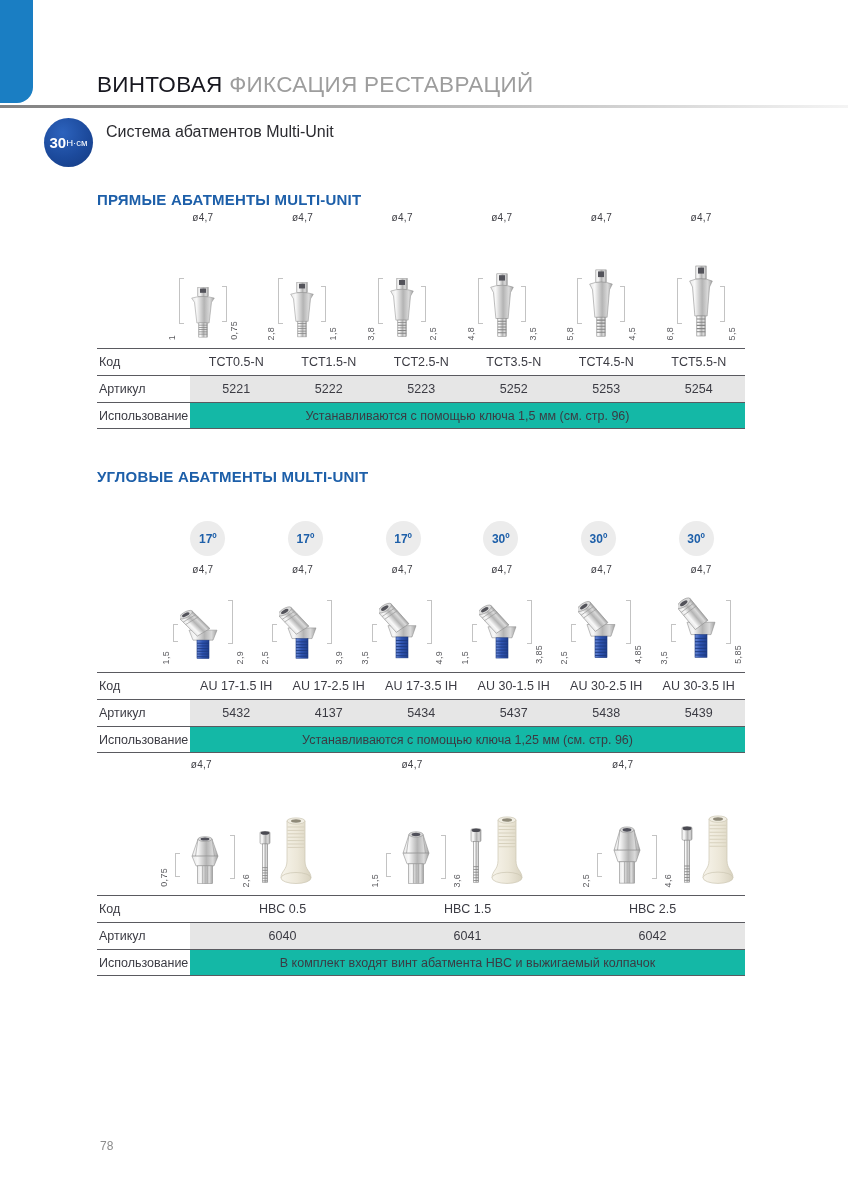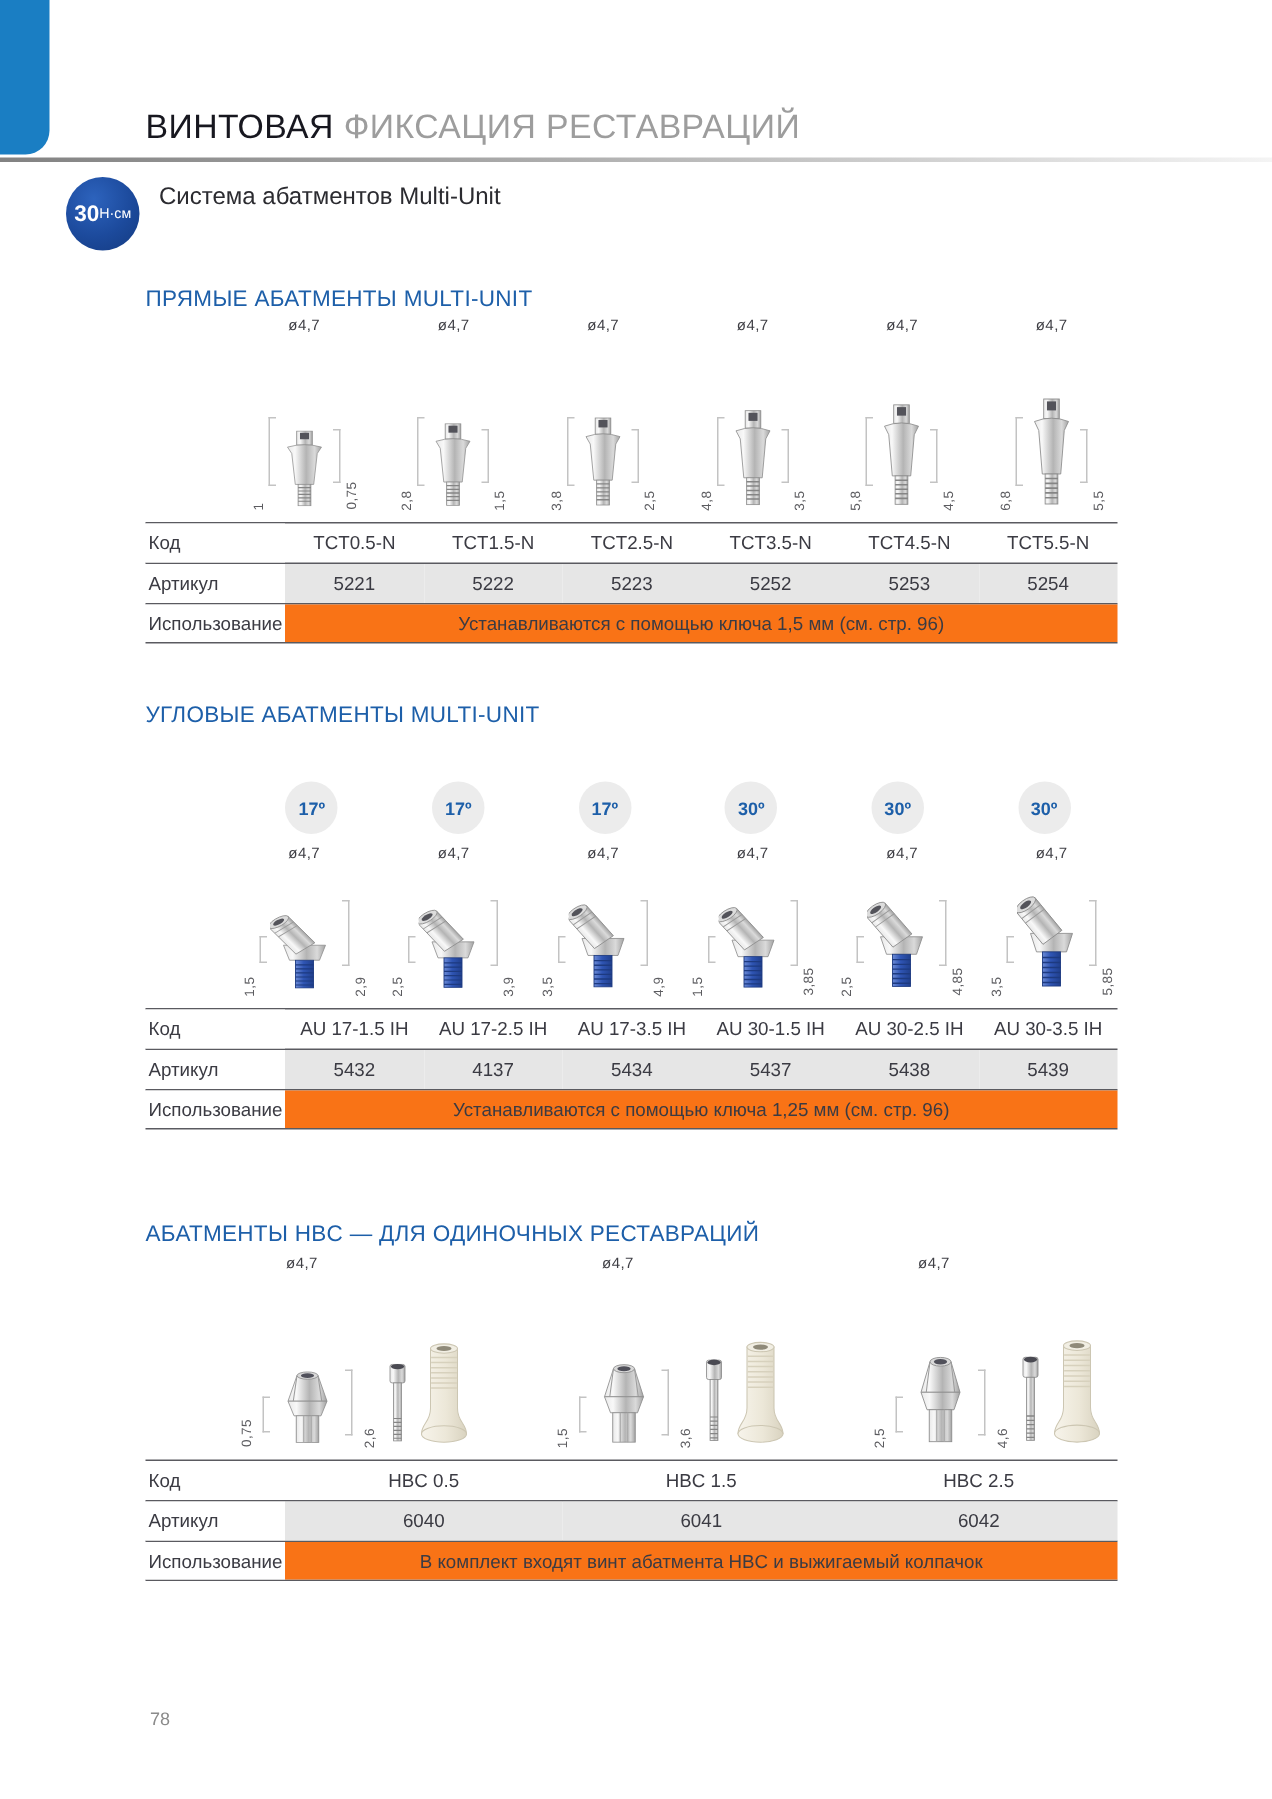--- a/index.html
+++ b/index.html
@@ -20,21 +20,21 @@
 
   .subheader { display:flex; align-items:flex-start; gap:13px; margin:10px 0 0 44px; height:52px; }
   .badge { width:49px; height:49px; border-radius:50%; flex:0 0 auto;
            background:radial-gradient(circle at 38% 30%, #2d63bd 0%, #1c4a9c 55%, #143a80 100%);
            color:#fff; display:flex; flex-direction:row; align-items:center; justify-content:center; line-height:1.05; }
   .badge .val { font-size:15px; font-weight:bold; }
   .badge .unit { font-size:9.5px; }
   .system { font-size:16px; color:#2b2b30; margin-top:5px; }
 
   section { padding-left:97px; }
-  h2 { color:#1d5fa9; font-size:15px; font-weight:normal; letter-spacing:.2px; white-space:nowrap; }
+  h2 { color:#1d5fa9; font-size:15px; font-weight:bold; letter-spacing:.2px; white-space:nowrap; }
   .s1 h2 { margin-top:21px; }
   .s2 h2 { margin-top:39px; }
   .s3 h2 { margin-top:61px; }
 
   
   .products { margin-left:62px; width:586px; display:flex; justify-content:space-around; align-items:flex-start;gap:12px; }
   .s1 .products { height:128px; margin-top:4px; }
   .s2 .products { height:100px; margin-top:8px; }
   .s3 .products { height:128px; margin-top:6px; width:620px; margin-left:40px; }
   .product { display:flex; flex-direction:column; justify-content:space-between; align-items:center; height:100%; }
@@ -64,21 +64,21 @@
   
   .ptable { width:648px; margin-top:8px; font-size:12.5px; color:#3b3b43; }
   .trow { display:grid; border-top:1px solid #5a5a60; align-items:center; min-height:27px; }
   .trow.cols6 { grid-template-columns:93px repeat(6,1fr); }
   .trow.cols3 { grid-template-columns:93px repeat(3,1fr); }
   .trow.span  { grid-template-columns:93px 1fr; }
   .ptable .last { border-bottom:1px solid #5a5a60; }
   .tlabel { padding-left:2px; background:#fff; align-self:stretch; display:flex; align-items:center; }
   .tcell { text-align:right; align-self:stretch; display:flex; align-items:center; justify-content:center; }
   .row-article .tcell { background:#e6e6e6; }
-  .row-usage .tcell { background:#f97316; }
+  .row-usage .tcell { background:#14b8a6; }
 
   footer { position:absolute; left:100px; bottom:46px; font-size:12px; color:#8b8b8b; }
 
   svg.prod { display:block; }
 </style>
 </head>
 <body>
 
 <svg width="0" height="0" style="position:absolute" aria-hidden="true">
   <defs>
@@ -375,21 +375,20 @@
         <span class="tcell">5439</span>
       </div>
       <div class="trow span row-usage last">
         <span class="tlabel">Использование</span>
         <span class="tcell">Устанавливаются с помощью ключа 1,25 мм (см. стр. 96)</span>
       </div>
     </div>
   </section>
 
   <section class="s3">
-    <h2>АБАТМЕНТЫ HBC — ДЛЯ ОДИНОЧНЫХ РЕСТАВРАЦИЙ</h2>
 
     <div class="products">
       <figure class="hbc-group">
         <div class="dia">ø4,7</div>
         <div class="hbc-row">
           <span class="dim">0,75</span>
           <span class="brk brk-l"></span>
           <svg class="prod" width="38" height="52">
               <use href="#sym-hbc"></use>
             </svg>

